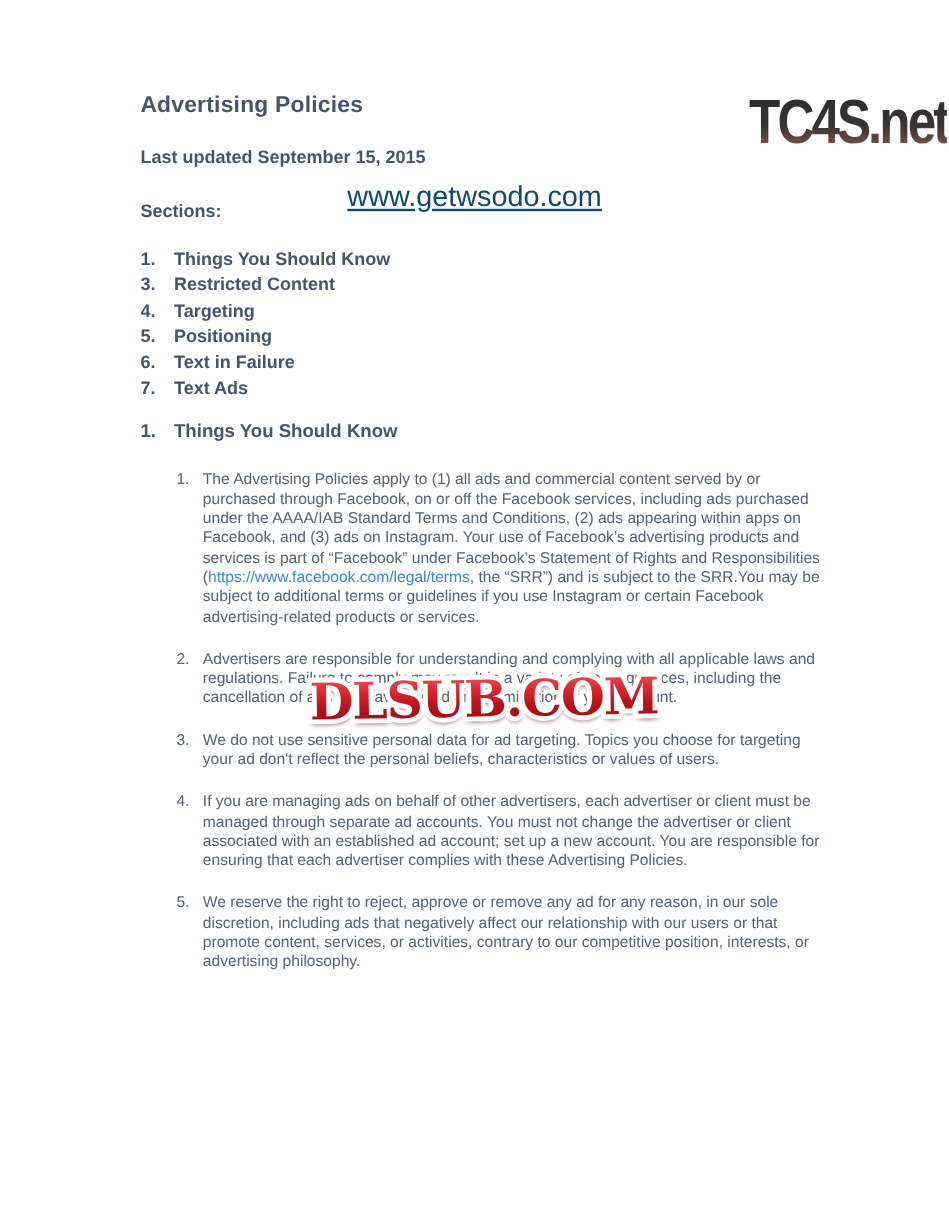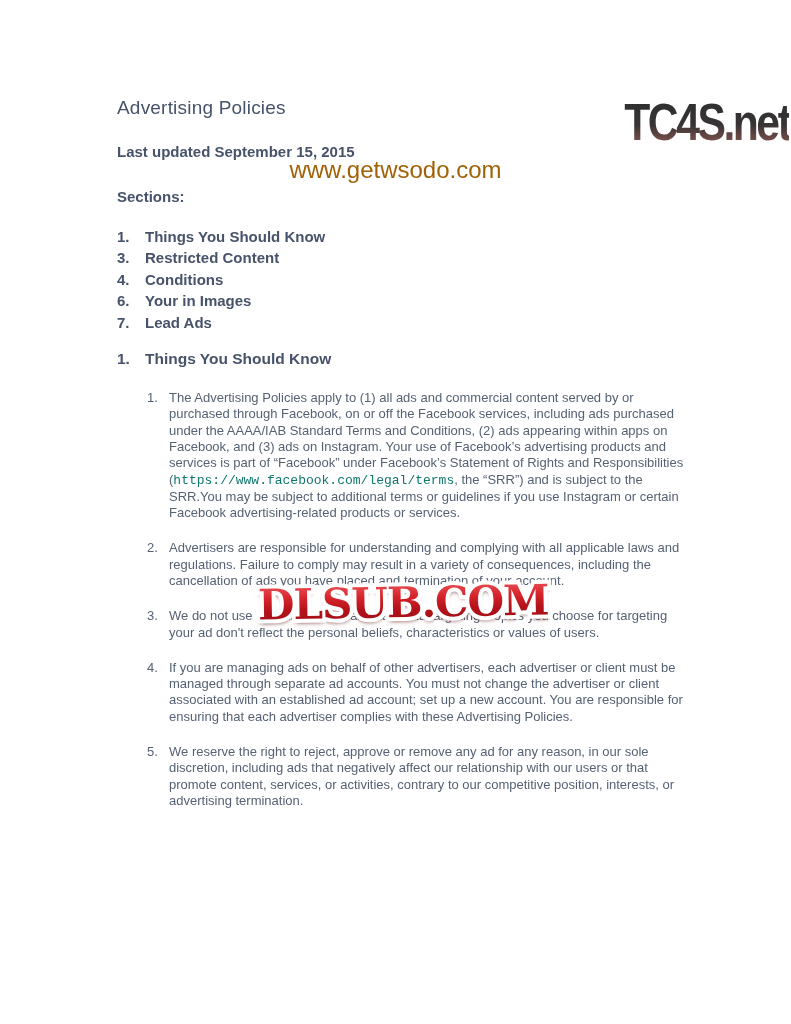--- a/index.html
+++ b/index.html
@@ -8,21 +8,21 @@
     width:791px; height:1024px; position:relative; overflow:hidden;
     font-family:"Liberation Sans", sans-serif;
   }
   .page {
     position:relative; width:791px; height:1024px;
     padding:0 102px 0 117px;
   }
 
   
   .doc-title {
-    margin-top:96px; font-size:19px; line-height:23px; font-weight:normal;
+    margin-top:76px; font-size:19px; line-height:23px; font-weight:bold;
     color:#47536a; letter-spacing:.2px;
   }
   .doc-updated {
     margin-top:24px; font-size:15px; line-height:18px; font-weight:bold;
     color:#47536a;
   }
   .sections-label {
     margin-top:27px; font-size:15px; line-height:18px; font-weight:bold;
     color:#47536a;
   }
@@ -36,33 +36,33 @@
     color:#47536a;
   }
   .sec-heading .num { display:inline-block; width:21px; margin-right:7px; }
   ol.policy { margin-top:22px; list-style:none; padding-left:30px; }
   ol.policy li {
     font-size:13px; line-height:16.3px; color:#566273;
     margin-bottom:19px; display:flex;
   }
   ol.policy .num { flex:0 0 16px; margin-right:6px; text-align:left; }
   ol.policy .txt { flex:1 1 auto; max-width:525px; }
-  a.doc-link { color:#0f766e; text-decoration:none;font-family:Liberation Mono, monospace; }
+  a.doc-link { color:#3b82f6; text-decoration:none; }
 
   
   .wm-tc4s {
     position:absolute; top:0px; right:2px; z-index:5;
     font-size:52px; line-height:52px; font-weight:bold; letter-spacing:-3px;
     transform:scaleX(.82); transform-origin:100% 0;
     background:linear-gradient(180deg,#2e2e2e 0%,#373434 55%,#6d4b46 82%,#96625a 100%);
     -webkit-background-clip:text; background-clip:text; color:transparent;
   }
   .wm-getwsodo {
-    position:absolute; top:60px; left:0; width:100%; text-align:center; z-index:5;
-    font-size:24px; line-height:28px; color:#a16207;
+    position:absolute; top:75px; left:0; width:100%; text-align:center; z-index:5;
+    font-size:24px; line-height:28px; color:#0c4a6e;text-decoration:underline;
   }
   .wm-stamp {
     position:absolute; left:258px; top:479px; z-index:6;
     font-family:"DejaVu Serif", serif; font-weight:bold;
     font-size:42px; line-height:56px; letter-spacing:-1px;
     transform:rotate(-1deg); white-space:nowrap;
   }
   .wm-stamp .layer { position:absolute; left:0; top:0; }
   .wm-stamp .stroke {
     -webkit-text-stroke:8px #ffffff; color:#fff;
@@ -86,23 +86,24 @@
 
   <h1 class="doc-title">Advertising Policies</h1>
 
   <div class="doc-updated">Last updated September 15, 2015</div>
 
   <div class="sections-label">Sections:</div>
 
   <ol class="toc">
     <li><span class="num">1.</span><span>Things You Should Know</span></li>
     <li><span class="num">3.</span><span>Restricted Content</span></li>
-    <li><span class="num">4.</span><span>Conditions</span></li>
-    <li><span class="num">6.</span><span>Your in Images</span></li>
-    <li><span class="num">7.</span><span>Lead Ads</span></li>
+    <li><span class="num">4.</span><span>Targeting</span></li>
+    <li><span class="num">5.</span><span>Positioning</span></li>
+    <li><span class="num">6.</span><span>Text in Failure</span></li>
+    <li><span class="num">7.</span><span>Text Ads</span></li>
   </ol>
 
   <h2 class="sec-heading">
     <span class="num">1.</span><span>Things You Should Know</span>
   </h2>
 
   <ol class="policy">
     <li>
       <span class="num">1.</span>
       <span class="txt"><span>The Advertising Policies apply to (1) all ads and commercial content served by or purchased through Facebook, on or off the Facebook services, including ads purchased under the AAAA/IAB Standard Terms and Conditions, (2) ads appearing within apps on Facebook, and (3) ads on Instagram. Your use of Facebook’s advertising products and services is part of “Facebook” under Facebook’s Statement of Rights and Responsibilities (</span><a class="doc-link" href="#">https://www.facebook.com/legal/terms</a><span>, the “SRR”) and is subject to the SRR.You may be subject to additional terms or guidelines if you use Instagram or certain Facebook advertising-related products or services.</span></span>
@@ -114,21 +115,21 @@
     <li>
       <span class="num">3.</span>
       <span class="txt">We do not use sensitive personal data for ad targeting. Topics you choose for targeting your ad don't reflect the personal beliefs, characteristics or values of users.</span>
     </li>
     <li>
       <span class="num">4.</span>
       <span class="txt">If you are managing ads on behalf of other advertisers, each advertiser or client must be managed through separate ad accounts. You must not change the advertiser or client associated with an established ad account; set up a new account. You are responsible for ensuring that each advertiser complies with these Advertising Policies.</span>
     </li>
     <li>
       <span class="num">5.</span>
-      <span class="txt">We reserve the right to reject, approve or remove any ad for any reason, in our sole discretion, including ads that negatively affect our relationship with our users or that promote content, services, or activities, contrary to our competitive position, interests, or advertising termination.</span>
+      <span class="txt">We reserve the right to reject, approve or remove any ad for any reason, in our sole discretion, including ads that negatively affect our relationship with our users or that promote content, services, or activities, contrary to our competitive position, interests, or advertising philosophy.</span>
     </li>
   </ol>
 
   <div class="wm-stamp">
     <span class="layer stroke">DLSUB.COM</span>
     <span class="layer fill">DLSUB.COM</span>
   </div>
 
 </div>
 

